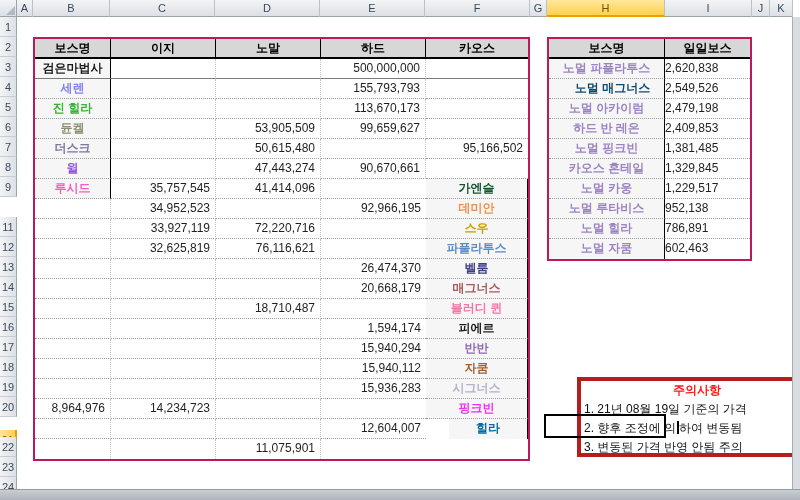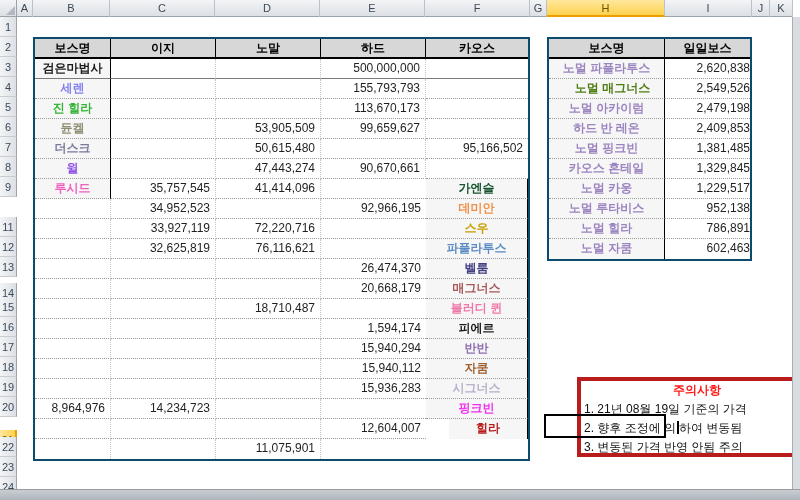--- a/index.html
+++ b/index.html
@@ -14,32 +14,32 @@
     border-left:9px solid transparent;border-bottom:9px solid #b3b9c0}
   .ch{position:absolute;top:0;height:17px;line-height:16px;text-align:center;font-size:11px;
     color:#3c4a5a;border-right:1px solid #bcc2c9;box-sizing:border-box}
   .ch.sel{background:linear-gradient(#ffe79c,#fed24f);border-bottom:2px solid #ef9e00;color:#6b5000}
   
   .rh{position:absolute;left:0;width:17px;height:20px;line-height:20px;text-align:center;font-size:11px;
     color:#3c4a5a;background:linear-gradient(90deg,#f3f4f6,#dce0e5);
     border-right:1px solid #9ba3ab;border-bottom:1px solid #c9cdd2;box-sizing:border-box}
   .rh.sel{background:linear-gradient(90deg,#ffe79c,#fed24f);border-right:2px solid #ef9e00;color:#6b5000}
   
-  .tbl{position:absolute;display:grid;box-sizing:border-box;border:2px solid #0c4a6e;background:#fff;grid-auto-rows:20px}
+  .tbl{position:absolute;display:grid;box-sizing:border-box;border:2px solid #be185d;background:#fff;grid-auto-rows:20px}
   #left-table{left:33px;top:37px;grid-template-columns:76px 105px 105px 105px 102px}
   #daily-table{left:547px;top:37px;grid-template-columns:116px 85px}
   .lc{box-sizing:border-box;font-size:12px;line-height:19px;white-space:nowrap;overflow:hidden;
     border-bottom:1px dotted #9b9b9b}
   .hd{background:#d7d7d7;font-weight:bold;text-align:center;color:#000;
     border-bottom:2px solid #000;border-right:1px solid #000}
   .hd.lastcol{border-right:none}
   .nm{font-weight:bold;text-align:center;border-right:1px solid #000;background:#f6f6f6}
   .val{text-align:right;padding-right:5px;color:#1f1f1f;border-right:1px dotted #c4c4c4}
   .val.lastcol{border-right:none}
-  .dv{text-align:right;padding-right:0;color:#1f1f1f}
+  .dv{text-align:left;padding-right:22px;color:#1f1f1f}
   .sb{border-bottom:1px solid #7a7a7a}
   .lastrow{border-bottom:none}
   
   #notes{position:absolute;left:577px;top:377px;width:240px;height:80px;box-sizing:border-box;
     border:4px solid #b91c1c;background:#fff}
   .nrow{height:19px;line-height:19px;font-size:12px;color:#111;white-space:nowrap;padding-left:3px}
   .ntitle{text-align:center;font-weight:bold;padding-left:0}
   .cursor{display:inline-block;width:2px;height:13px;background:#000;vertical-align:-2px;margin-left:1px}
   .active-overlay{position:absolute;left:544px;top:414px;width:122px;height:24px;box-sizing:border-box;
     border:2px solid #000;pointer-events:none}
@@ -74,21 +74,21 @@
       <div class="rh" style="top: 77px;">4</div>
       <div class="rh" style="top: 97px;">5</div>
       <div class="rh" style="top: 117px;">6</div>
       <div class="rh" style="top: 137px;">7</div>
       <div class="rh" style="top: 157px;">8</div>
       <div class="rh" style="top: 177px;">9</div>
       <div class="rh" style="top: 197px; margin-top: 40px;">10</div>
       <div class="rh" style="top: 217px;">11</div>
       <div class="rh" style="top: 237px;">12</div>
       <div class="rh" style="top: 257px;">13</div>
-      <div class="rh" style="top: 277px; margin-top: 6px;">14</div>
+      <div class="rh" style="top: 277px;">14</div>
       <div class="rh" style="top: 297px;">15</div>
       <div class="rh" style="top: 317px;">16</div>
       <div class="rh" style="top: 337px;">17</div>
       <div class="rh" style="top: 357px;">18</div>
       <div class="rh" style="top: 377px;">19</div>
       <div class="rh" style="top: 397px;">20</div>
       <div class="rh sel" style="top: 430px;">21</div>
       <div class="rh" style="top: 437px;">22</div>
       <div class="rh" style="top: 457px;">23</div>
       <div class="rh" style="top: 477px;">24</div>
@@ -187,32 +187,32 @@
       <div class="lc nm" style="color: rgb(184, 176, 204);">시그너스</div>
       <div class="lc val">8,964,976</div>
       <div class="lc val">14,234,723</div>
       <div class="lc val"></div>
       <div class="lc val lastcol"></div>
       <div class="lc nm" style="color: rgb(240, 48, 240);">핑크빈</div>
       <div class="lc val"></div>
       <div class="lc val"></div>
       <div class="lc val"></div>
       <div class="lc val lastcol">12,604,007</div>
-      <div class="lc nm lastrow" style="color: #b91c1c; margin-left: 23px;">힐라</div>
+      <div class="lc nm lastrow" style="color: #0369a1; margin-left: 23px;">힐라</div>
       <div class="lc val lastrow"></div>
       <div class="lc val lastrow"></div>
       <div class="lc val lastrow">11,075,901</div>
       <div class="lc val lastcol lastrow"></div>
     </div>
   <div id="daily-table" class="tbl">
       <div class="lc hd">보스명</div>
       <div class="lc hd lastcol">일일보스</div>
       <div class="lc nm" style="color: rgb(156, 132, 192);">노멀 파풀라투스</div>
       <div class="lc dv">2,620,838</div>
-      <div class="lc nm" style="color: #4d7c0f; padding-left: 12px;">노멀 매그너스</div>
+      <div class="lc nm" style="color: #0c4a6e; padding-left: 12px;">노멀 매그너스</div>
       <div class="lc dv">2,549,526</div>
       <div class="lc nm" style="color: rgb(156, 132, 192);">노멀 아카이럼</div>
       <div class="lc dv">2,479,198</div>
       <div class="lc nm" style="color: rgb(156, 132, 192);">하드 반 레온</div>
       <div class="lc dv">2,409,853</div>
       <div class="lc nm" style="color: rgb(156, 132, 192);">노멀 핑크빈</div>
       <div class="lc dv">1,381,485</div>
       <div class="lc nm" style="color: rgb(156, 132, 192);">카오스 혼테일</div>
       <div class="lc dv">1,329,845</div>
       <div class="lc nm" style="color: rgb(156, 132, 192);">노멀 카웅</div>

